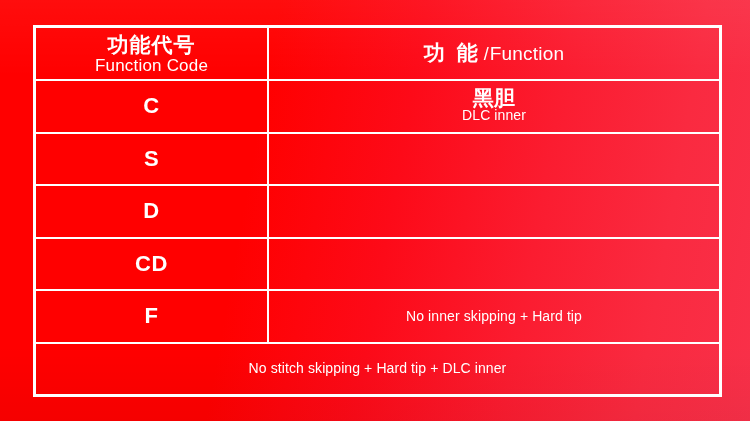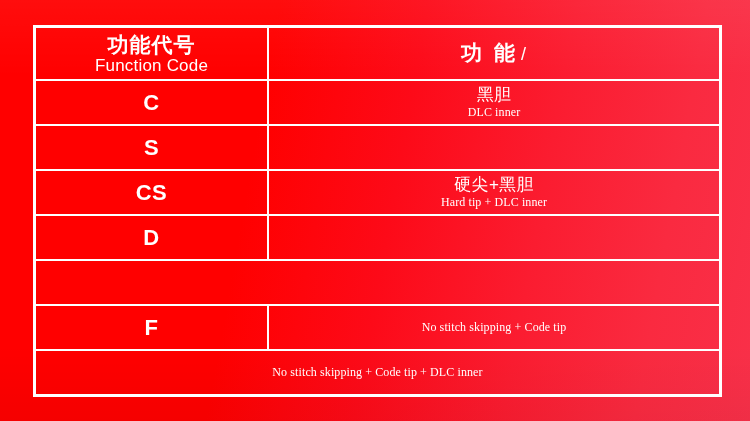--- a/index.html
+++ b/index.html
@@ -132,108 +132,102 @@
   
   .code-text {
     color: #ffffff;
     font-weight: bold;
     font-size: 22px;
     line-height: 24px;
     letter-spacing: 0.5px;
   }
   .fn-cn {
     color: #ffffff;
-    font-weight: normal;
-    font-size: 17px;
+    font-weight: bold;
+    font-size: 21px;
     line-height: 19px;
     white-space: nowrap;
     letter-spacing: 0.3px;
   }
   .fn-en {
     color: #ffffff;
-    font-size: 12px;
+    font-size: 14px;
     line-height: 17px;
     white-space: nowrap;
     font-weight: 500;
     letter-spacing: 0.1px;
-    font-family: Liberation Serif, serif;
   }
 </style>
 </head>
 <body>
 
 <div id="canvas">
 
   <div id="table-frame">
 
     <div class="trow header-row">
       <div class="cell-code">
         <div class="hd-cn">功能代号</div>
         <div class="hd-en">Function Code</div>
       </div>
       <div class="cell-func">
         <div class="hd-inline">
           <span class="cn">功 能</span>
           <span class="sep">/</span>
+          <span class="en">Function</span>
         </div>
       </div>
     </div>
 
     <div class="trow">
       <div class="cell-code">
         <div class="code-text">C</div>
       </div>
       <div class="cell-func">
         <div class="fn-cn">黑胆</div>
         <div class="fn-en">DLC inner</div>
       </div>
     </div>
 
     <div class="trow">
       <div class="cell-code">
         <div class="code-text">S</div>
       </div>
     </div>
 
-    <div class="trow">
-      <div class="cell-code">
-        <div class="code-text">CS</div>
-      </div>
-      <div class="cell-func">
-        <div class="fn-cn">硬尖+黑胆</div>
-        <div class="fn-en">Hard tip + DLC inner</div>
-      </div>
-    </div>
 
     <div class="trow">
       <div class="cell-code">
         <div class="code-text">D</div>
       </div>
       <div class="cell-func">
         
         
       </div>
     </div>
 
     <div class="trow">
+      <div class="cell-code">
+        <div class="code-text">CD</div>
+      </div>
       <div class="cell-func">
         
         
       </div>
     </div>
 
     <div class="trow">
       <div class="cell-code">
         <div class="code-text">F</div>
       </div>
       <div class="cell-func">
-        <div class="fn-en">No stitch skipping + Code tip</div>
-      </div>
-    </div>
-
-    <div class="trow">
-      <div class="cell-func">
-        <div class="fn-en">No stitch skipping + Code tip + DLC inner</div>
+        <div class="fn-en">No inner skipping + Hard tip</div>
+      </div>
+    </div>
+
+    <div class="trow">
+      <div class="cell-func">
+        <div class="fn-en">No stitch skipping + Hard tip + DLC inner</div>
       </div>
     </div>
 
   </div>
 </div>
 
 </body></html>

